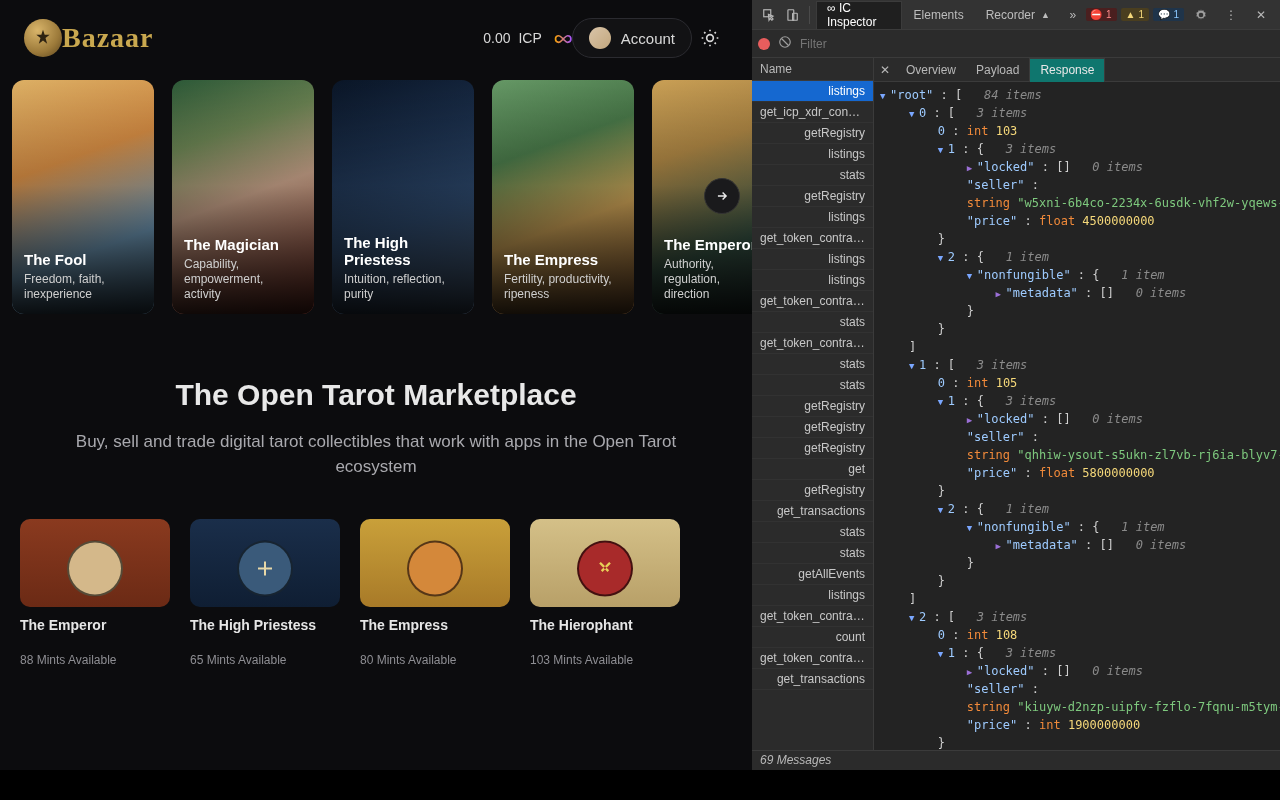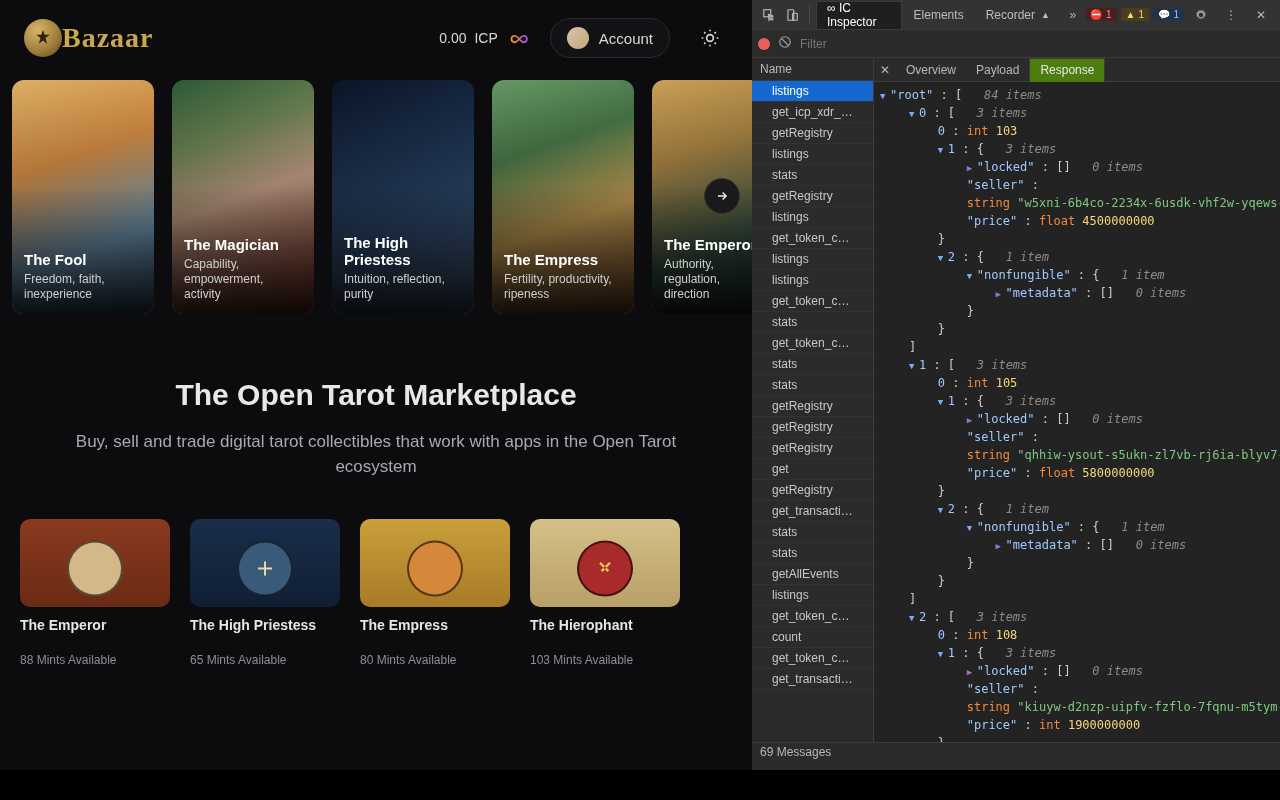--- a/index.html
+++ b/index.html
@@ -40,21 +40,21 @@
   color: #2e2312;
 }
 .brand-name {
   font-family: Georgia, 'Times New Roman', serif;
   font-size: 28px;
   color: #c9a84f;
   letter-spacing: 1px;
   font-weight: 600;
 }
 .header-right {
-  display: flex; align-items: center; gap: 22px;
+  display: flex; align-items: center; gap: 0;
 }
 .balance {
   display: flex; align-items: center; gap: 8px;
   font-size: 14px; color: #d8d8d8;
 }
 .balance .inf {
   width: 22px; height: 12px; display: inline-block;
   color: #c04dd6;
 }
 .account-btn {
@@ -189,36 +189,37 @@
   display:flex; flex-direction:column;
 }
 .dt-names-header {
   display:flex; align-items:center; justify-content:space-between;
   padding: 4px 8px;
   color:#b8b8b8;
   border-bottom:1px solid #3b3b3b;
   position: relative;
 }
 .dt-name-row {
-  padding: 3px 20px;
+  padding: 3px 8px;
   border-bottom: 1px solid #323232;
   white-space: nowrap; overflow:hidden; text-overflow:ellipsis;
   cursor:pointer;
   color:#c8c8c8;
+  text-align:right;
 }
 .dt-name-row.sel { background:#1568d0; color:#fff; }
 
 .dt-detail { flex:1; display:flex; flex-direction:column; min-width:0;}
 .dt-detail-tabs {
   display:flex; align-items:center;
   background:#2b2b2b; border-bottom:1px solid #3b3b3b;
   height: 24px;
 }
 .dt-dtab { padding: 0 10px; height:24px; display:flex; align-items:center; color:#b8b8b8; cursor:pointer; }
-.dt-dtab.active { background:#4d7c0f; color:#e8e8e8; border:1px solid #3b3b3b; border-bottom:none; }
+.dt-dtab.active { background:#0f766e; color:#e8e8e8; border:1px solid #3b3b3b; border-bottom:none; }
 
 .dt-json {
   flex:1;
   overflow:auto;
   background:#232323;
   font-family: Menlo, Consolas, monospace;
   font-size: 12px;
   padding: 4px 6px;
   line-height: 1.5;
 }
@@ -227,25 +228,26 @@
 .k-str { color:#7ec97e; }
 .k-type { color:#f18a3a; }
 .k-num { color:#f5d87a; }
 .k-punc { color:#d0d0d0; }
 .k-count { color:#8a8a8a; font-style: italic; }
 .tw { display:inline-block; width:10px; color:#7aa7ff; }
 .tw.open::before { content:"▼"; font-size:9px;}
 .tw.closed::before { content:"▶"; font-size:9px; color:#9b6fd6;}
 
 .dt-footer {
-  height: 28px;
+  height: 20px;
   background:#2b2b2b;
   border-top:1px solid #3b3b3b;
   padding: 2px 8px;
   color:#b8b8b8;
+  font-style:italic;
 }
 </style>
 </head>
 <body>
 
 <div class="app">
   <div class="app-header">
     <div class="brand">
       <div class="brand-logo">
         <svg width="20" height="20" viewBox="0 0 24 24">

